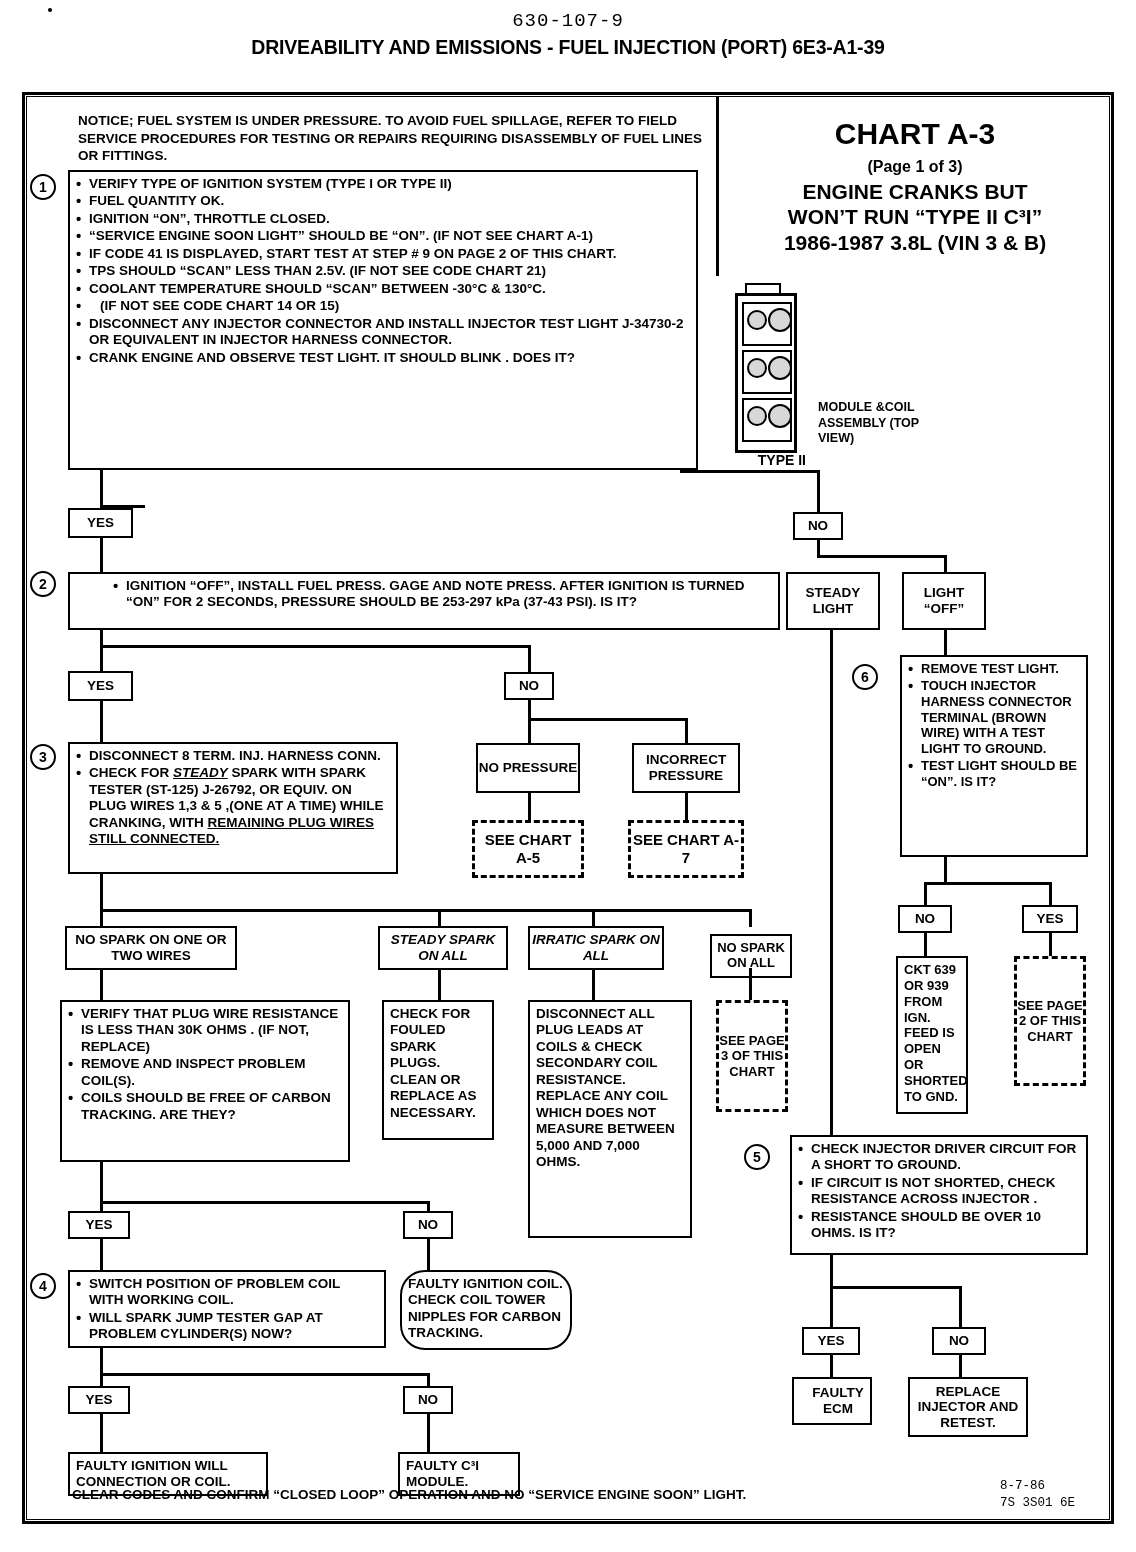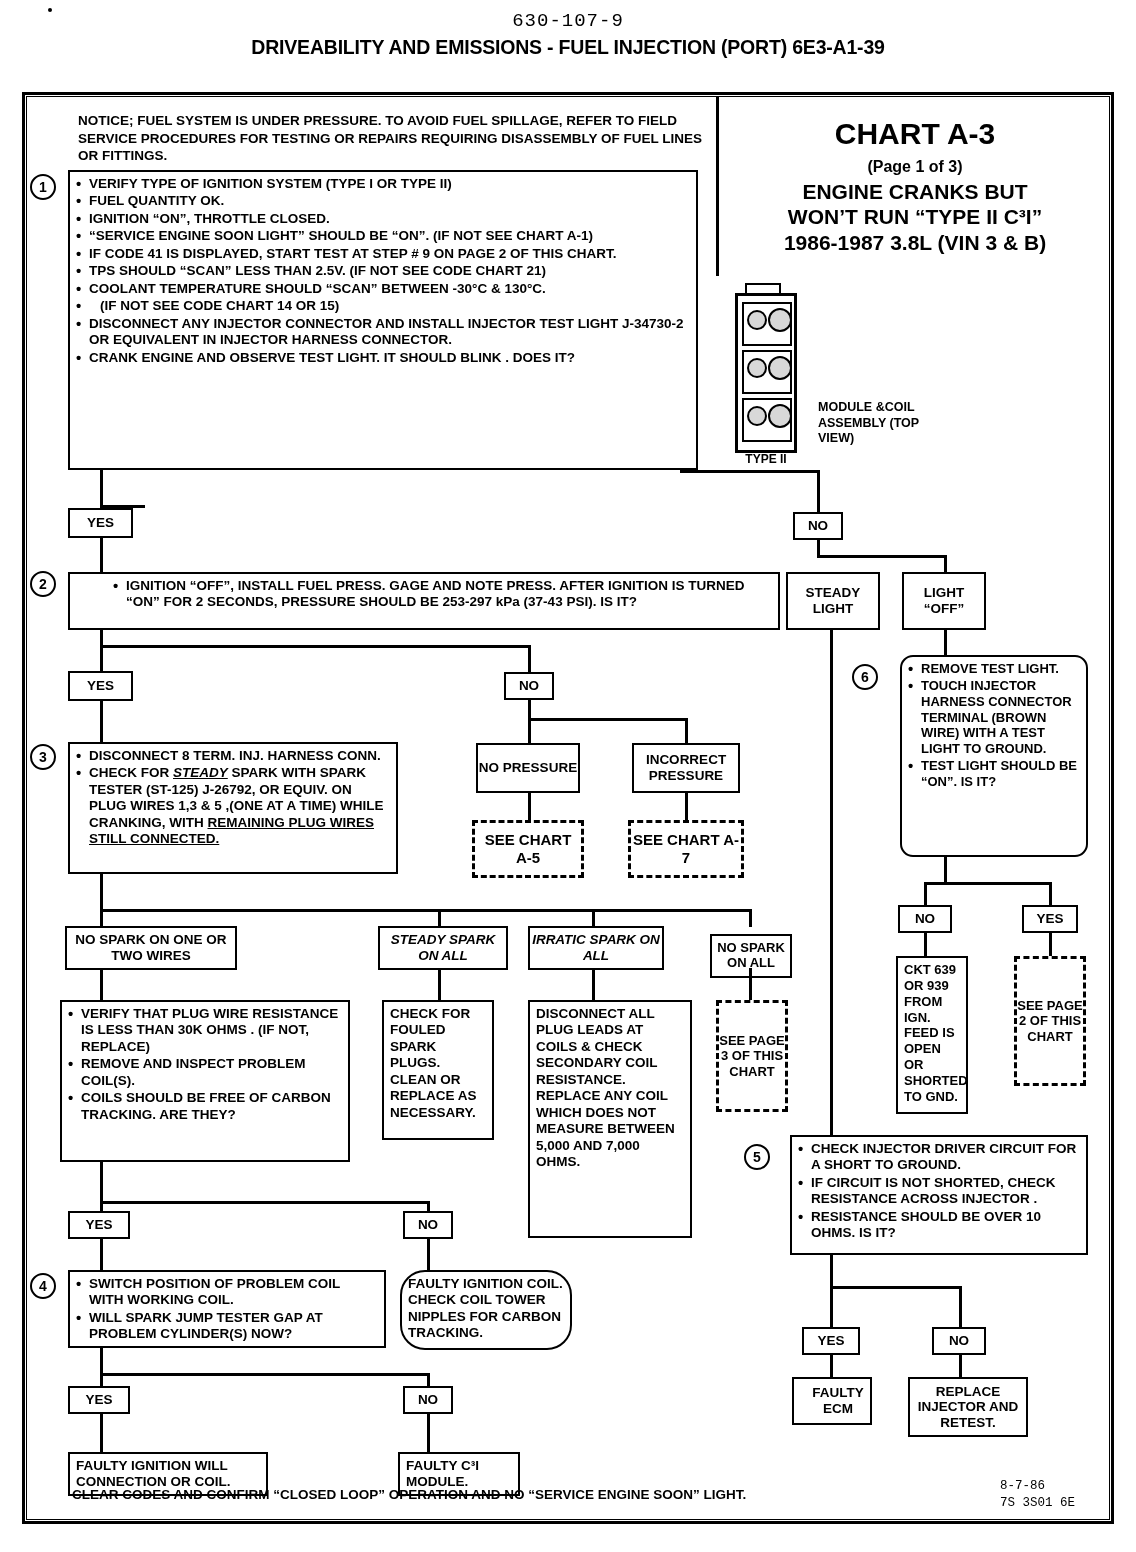--- a/index.html
+++ b/index.html
@@ -81,38 +81,38 @@
   #chart-sub3 { left:722px; top:205px; width:386px; text-align:center; font-size:21px; font-weight:bold; }
   #chart-sub4 { left:722px; top:231px; width:386px; text-align:center; font-size:21px; font-weight:bold; }
 
   
   #module-wrap { left:735px; top:283px; width:70px; height:170px; }
   #module-tab { left:10px; top:0; width:36px; height:12px; border:2px solid #000; border-bottom:none; background:#fff; }
   #module-body { left:0; top:10px; width:62px; height:160px; border:3px solid #000; background:#fff; }
   .mcell { border:2px solid #000; background:#fff; }
   .mcirc { border:2px solid #000; border-radius:50%; background:#d8d8d8; }
   #module-caption { left:818px; top:400px; width:120px; font-size:12.5px; font-weight:bold; line-height:1.25; }
-  #type2-caption { left:726px; top:452px; width:80px; font-size:12px; font-weight:bold; text-align:center; }
+  #type2-caption { left:726px; top:452px; width:80px; font-size:14px; font-weight:bold; text-align:right; }
 
   
   #step1-num { left:30px; top:174px; }
   #step1 { left:68px; top:170px; width:630px; height:300px; }
   #step1 ul > li { font-size:13.5px; }
 
   #step2-num { left:30px; top:571px; }
   #step2 { left:68px; top:572px; width:712px; height:58px;padding-left:43px; }
 
   #step3-num { left:30px; top:744px; }
   #step3 { left:68px; top:742px; width:330px; height:132px; }
 
   #step4-num { left:30px; top:1273px; }
   #step4 { left:68px; top:1270px; width:318px; height:78px; }
 
   #step6-num { left:852px; top:664px; }
-  #step6 { left:900px; top:655px; width:188px; height:202px;border-radius:13px; }
+  #step6 { left:900px; top:655px; width:188px; height:202px; }
 
   #step5-num { left:744px; top:1144px; }
   #step5 { left:790px; top:1135px; width:298px; height:120px; }
 
   
   #footer-text { left:72px; top:1487px; width:820px; font-size:13.5px; font-weight:bold; }
   #footer-date { left:1000px; top:1478px; width:110px; font-size:12.5px; font-family:"Liberation Mono", monospace; line-height:1.35; }
 </style>
 </head>
 <body>

